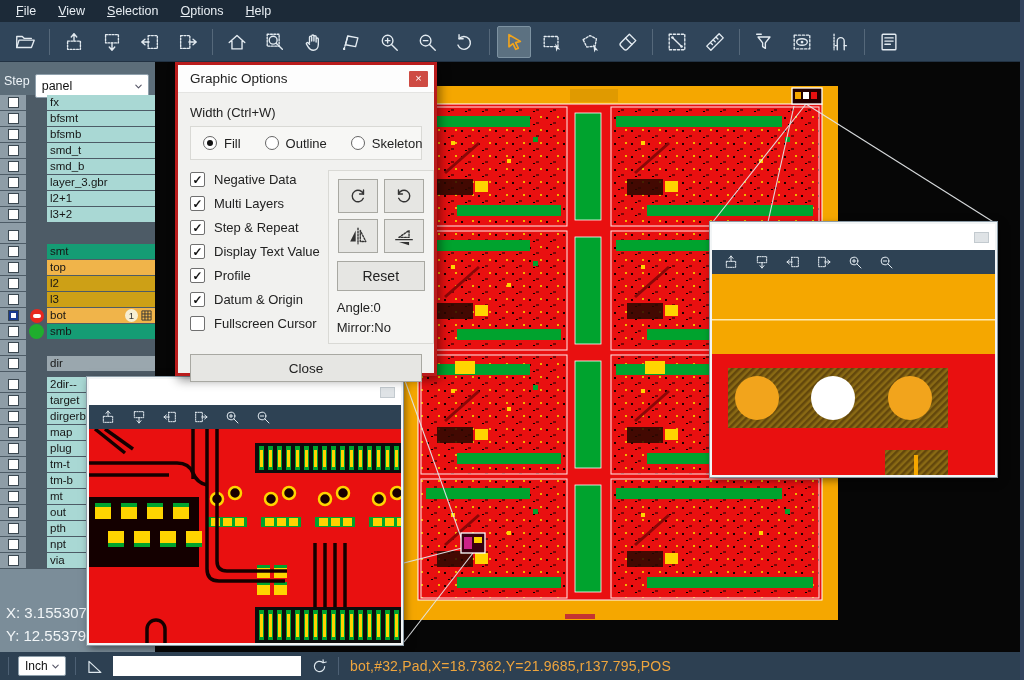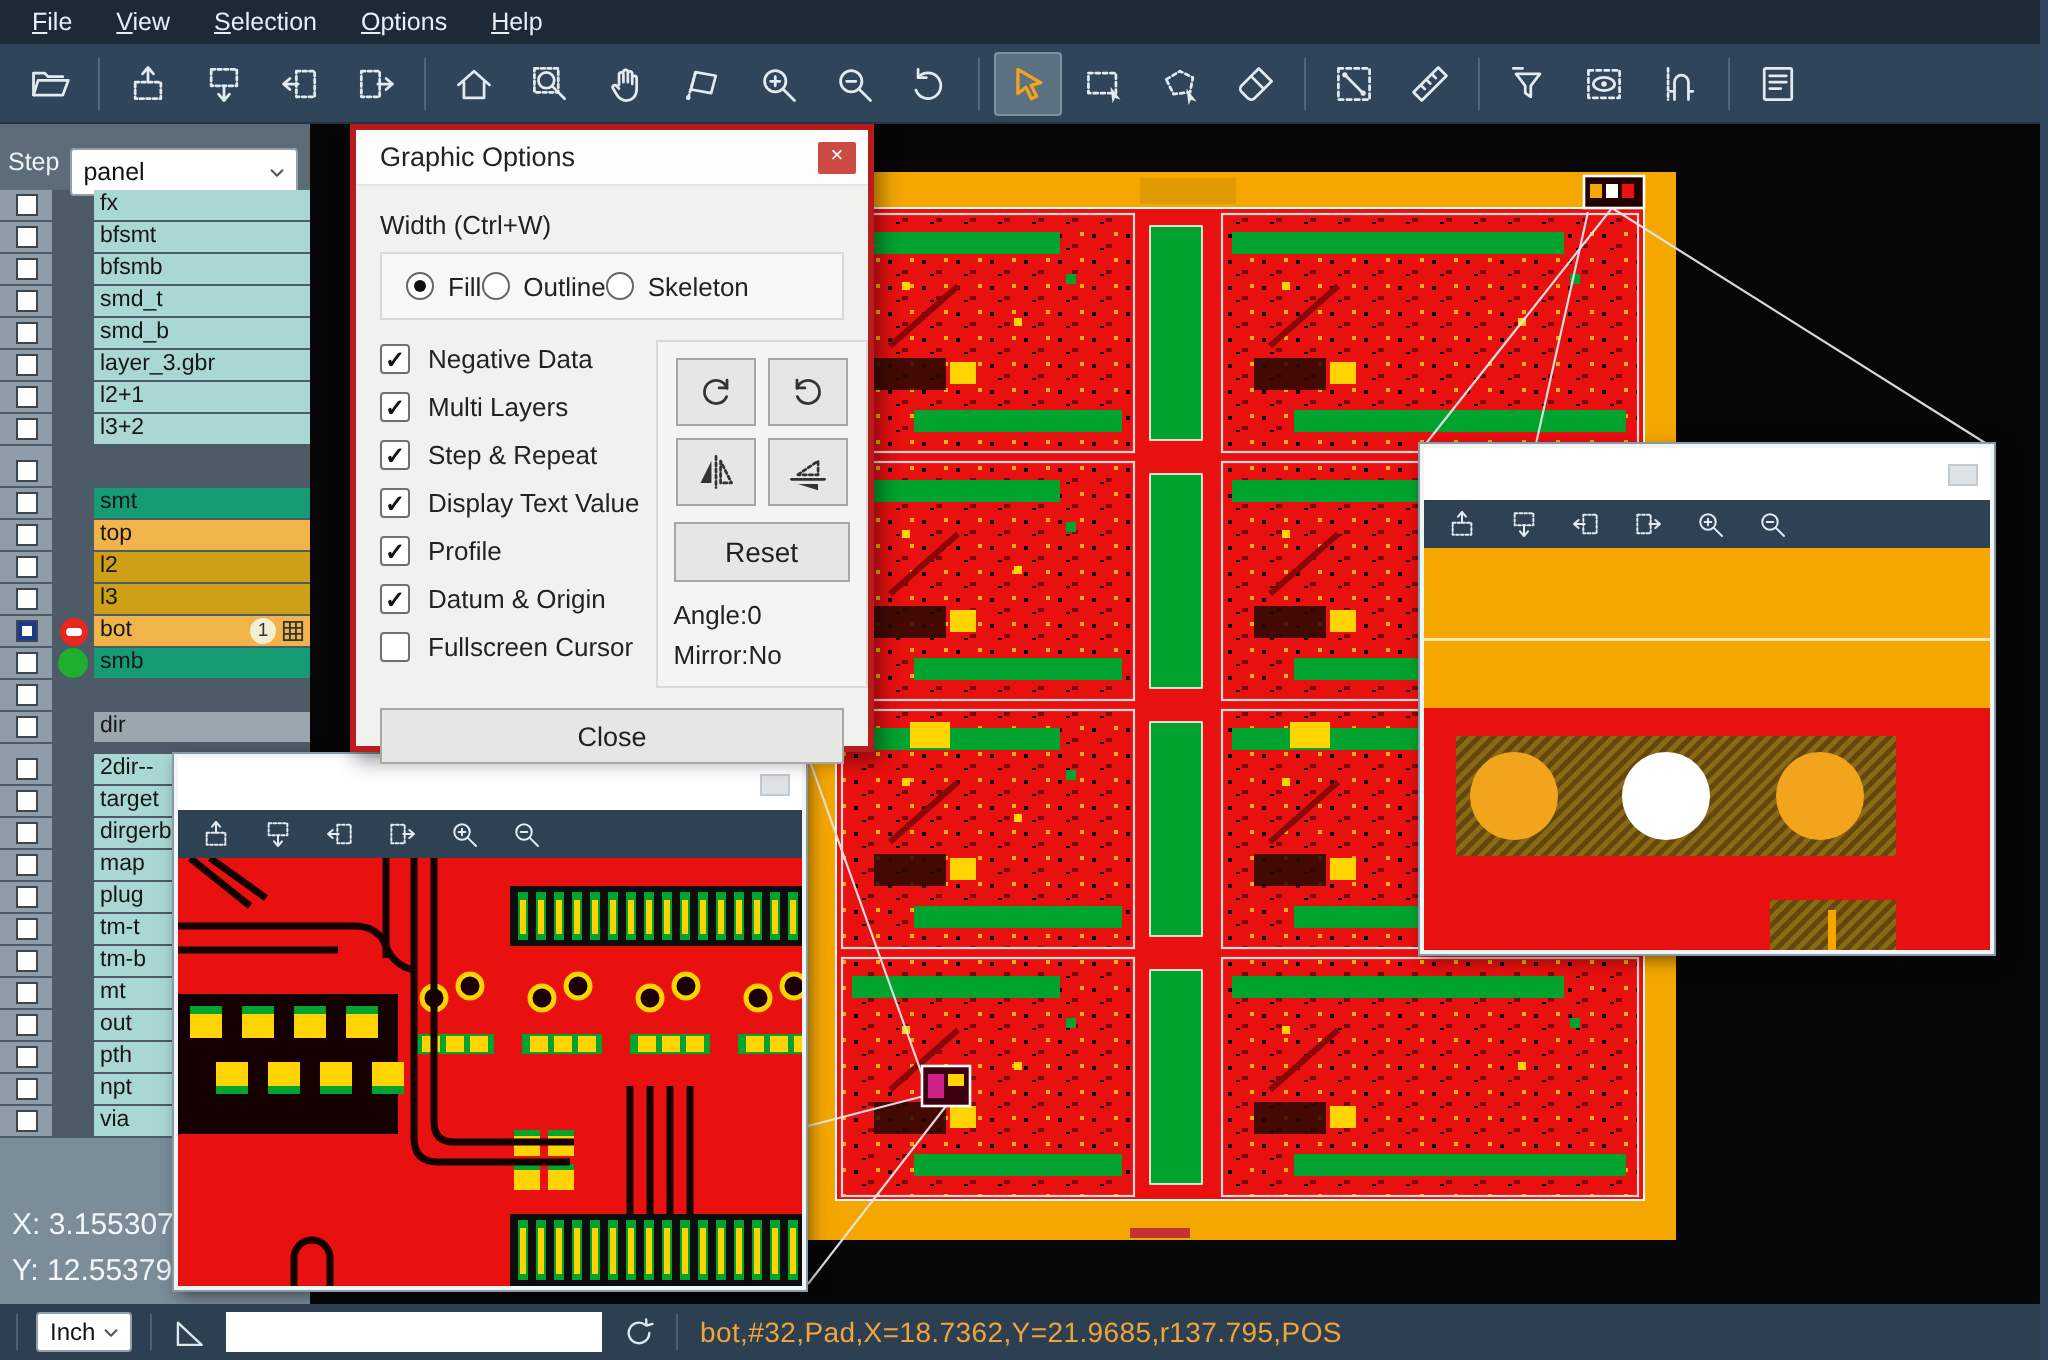--- a/index.html
+++ b/index.html
@@ -58,21 +58,21 @@
   .mtools .tbtn{width:18px;height:18px;} .mtools .ic{width:16px;height:16px;}
   .mcontent{flex:1;overflow:hidden;line-height:0;}
 
   
   .dialog{position:absolute;left:175px;top:62px;width:262px;height:314px;background:#f1f1ef;border:3px solid #b91c1c;box-shadow:3px 4px 10px rgba(0,0,0,.45);z-index:20;display:flex;flex-direction:column;}
   .dtitle{height:28px;background:#fdfdfd;display:flex;align-items:center;justify-content:space-between;padding:0 6px 0 12px;border-bottom:1px solid #e4e4e2;flex:none;}
   .dtitle span{font-size:13.5px;color:#222;}
   .dclose{width:19px;height:16px;background:#ce4b43;color:#fff;border:none;font-size:11px;line-height:15px;display:flex;align-items:center;justify-content:center;border-radius:1px;}
   .dbody{padding:8px 12px 10px 12px;display:flex;flex-direction:column;flex:1;}
   .dlabel{font-size:13px;color:#222;margin:4px 0 6px 0;}
-  .radiobox{border:1px solid #d9d9d5;background:#f7f7f5;height:34px;display:flex;align-items:center;padding:0 12px;margin-bottom:10px;}
+  .radiobox{border:1px solid #d9d9d5;background:#f7f7f5;height:34px;display:flex;align-items:center;gap:24px;padding:0 12px;margin-bottom:10px;}
   .radio{display:flex;align-items:center;gap:7px;font-size:13px;color:#222;}
   .rdot{width:14px;height:14px;border-radius:50%;border:1px solid #666;background:#fff;position:relative;flex:none;}
   .rdot.on::after{content:"";position:absolute;left:3px;top:3px;width:6px;height:6px;border-radius:50%;background:#111;}
   .dmain{display:flex;gap:8px;flex:1;}
   .dchecks{display:flex;flex-direction:column;gap:9px;flex:1;padding-top:2px;}
   .dcheck{display:flex;align-items:center;gap:9px;font-size:13px;color:#222;white-space:nowrap;}
   .dbox{width:15px;height:15px;background:#fff;border:1px solid #707070;border-radius:2px;font-size:12px;color:#111;display:flex;align-items:center;justify-content:center;flex:none;font-weight:bold;}
   .dright{width:106px;border:1px solid #d9d9d5;background:#f4f4f2;padding:8px 8px;display:flex;flex-direction:column;align-items:center;flex:none;}
   .tgrid{display:grid;grid-template-columns:40px 40px;gap:6px;}
   .tfbtn{width:40px;height:34px;background:#e6e6e3;border:1px solid #a8a8a2;color:#333;display:flex;align-items:center;justify-content:center;padding:0;}

